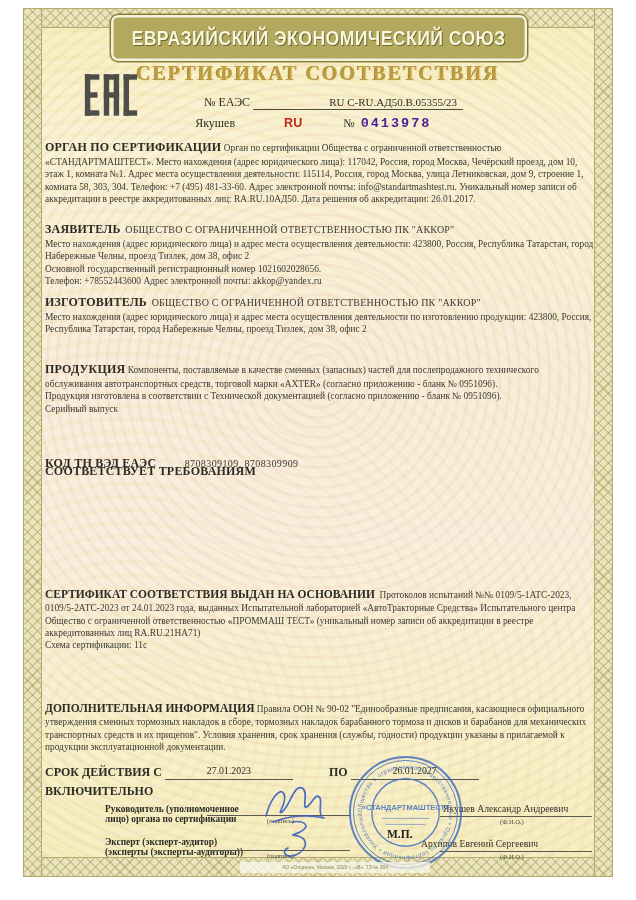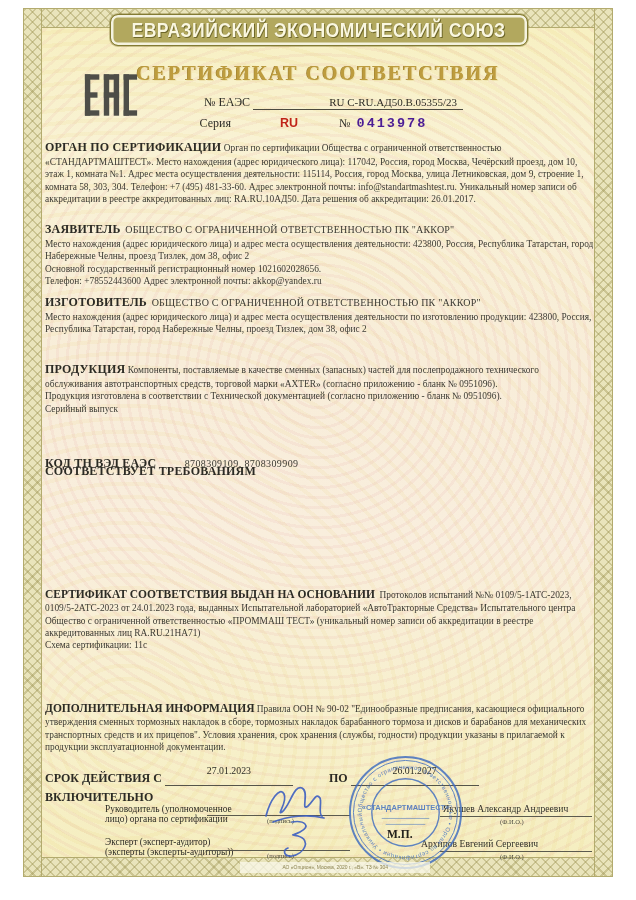--- a/index.html
+++ b/index.html
@@ -21,21 +21,21 @@
   
   .inner {
     position:absolute; left:42px; top:28px; width:552px; height:829px;
     background:
       repeating-radial-gradient(circle at 50% 42%, rgba(214,110,125,.075) 0 3px, transparent 3px 10px),
       repeating-radial-gradient(circle at 15% 85%, rgba(225,195,85,.09) 0 4px, transparent 4px 13px),
       linear-gradient(180deg,#f7f0c2 0%, #f9f2d4 14%, #f8edd9 40%, #f9eedd 62%, #f7f0ca 86%, #f5eec0 100%);
   }
   
   .banner {
-    position:absolute; left:110px; top:14px; width:418px; height:32px;
+    position:absolute; left:110px; top:14px; width:418px; height:48px;
     background:#b2a85e; border:1.5px solid #837b33; border-radius:8px;
     box-shadow: inset 0 0 0 2.5px rgba(255,255,246,.85), 0 0 0 1px rgba(130,120,50,.4);
     display:flex; align-items:center; justify-content:center;
   }
   .banner span {
     font-family:"Liberation Sans", sans-serif; font-weight:bold; font-size:20px;
     color:#faf7e0; letter-spacing:.5px; white-space:nowrap; transform:scaleX(.88);
     text-shadow:1px 1px 0 #6e672a, -0.5px -0.5px 0 #8d853d;
   }
   .eac { position:absolute; left:84px; top:72px; }
@@ -60,27 +60,27 @@
   .sec .h { font-weight:bold; font-size:12px; color:#2c2b25; letter-spacing:.2px; }
   .sec .h2 { font-weight:bold; font-size:11.5px; color:#2c2b25; }
   .pre { white-space:pre-line; }
   .org-name { font-size:10px; letter-spacing:.2px; }
   .code-val { font-size:10px; margin-left:26px; letter-spacing:.4px; }
   
   .validity { position:absolute; left:45px; top:765px; width:551px;
     font-weight:bold; font-size:12px; color:#2c2b25; }
   .validity .date { display:inline-block; width:128px; text-align:center;
     border-bottom:1px solid #55544a; font-weight:normal; font-size:9.8px;
-    vertical-align:bottom; padding-bottom:9px; }
+    vertical-align:bottom; padding-bottom:3px; }
   .validity .po { margin-left:33px; }
   .validity .incl { margin-top:4px; }
   
   .sigs { position:absolute; left:45px; top:798px; width:551px; height:70px;
     font-size:9.4px; }
-  .sigs .lbl { position:absolute; font-weight:normal; color:#2c2b25; white-space:pre-line; }
+  .sigs .lbl { position:absolute; font-weight:bold; color:#2c2b25; white-space:pre-line; }
   .sig-line { position:absolute; border-bottom:.9px solid #5b5a4e; }
   .cap { position:absolute; font-size:6.5px; color:#4c4b40; }
   .fio-name { position:absolute; font-size:9.6px; color:#33322c; white-space:nowrap; }
   .mp { position:absolute; left:342px; top:30px; font-weight:bold; font-size:11.5px; color:#23221d; }
   
   .stamp { position:absolute; left:346px; top:753px; width:119px; height:119px; opacity:.82; }
   .ink   { position:absolute; left:228px; top:772px; width:130px; height:95px; }
   
   .print-line { position:absolute; left:240px; top:862px; width:190px; height:11px;
     background:rgba(250,248,233,.75); display:flex; align-items:center; justify-content:center; }
@@ -120,21 +120,21 @@
 </div>
 
 <div class="cert-title">СЕРТИФИКАТ СООТВЕТСТВИЯ</div>
 
 <div class="num-line">
   <span>№ ЕАЭС</span>
   <span class="val">RU C-RU.АД50.В.05355/23</span>
 </div>
 
 <div class="series-line">
-  <span>Серия</span>&nbsp;
+  <span>Якушев</span>&nbsp;
   <span class="ru">RU</span>
   <span>№</span>&nbsp;
   <span class="blank-no">0413978</span>
 </div>
 
 <p class="sec" style="top:140px">
   <span class="h">ОРГАН ПО СЕРТИФИКАЦИИ</span>
   <span class="pre">Орган по сертификации Общества с ограниченной ответственностью «СТАНДАРТМАШТЕСТ». Место нахождения (адрес юридического лица): 117042, Россия, город Москва, Чечёрский проезд, дом 10, этаж 1, комната №1. Адрес места осуществления деятельности: 115114, Россия, город Москва, улица Летниковская, дом 9, строение 1, комната 58, 303, 304. Телефон: +7 (495) 481-33-60. Адрес электронной почты: info@standartmashtest.ru. Уникальный номер записи об аккредитации в реестре аккредитованных лиц: RA.RU.10АД50. Дата решения об аккредитации: 26.01.2017.</span>
 </p>
 

